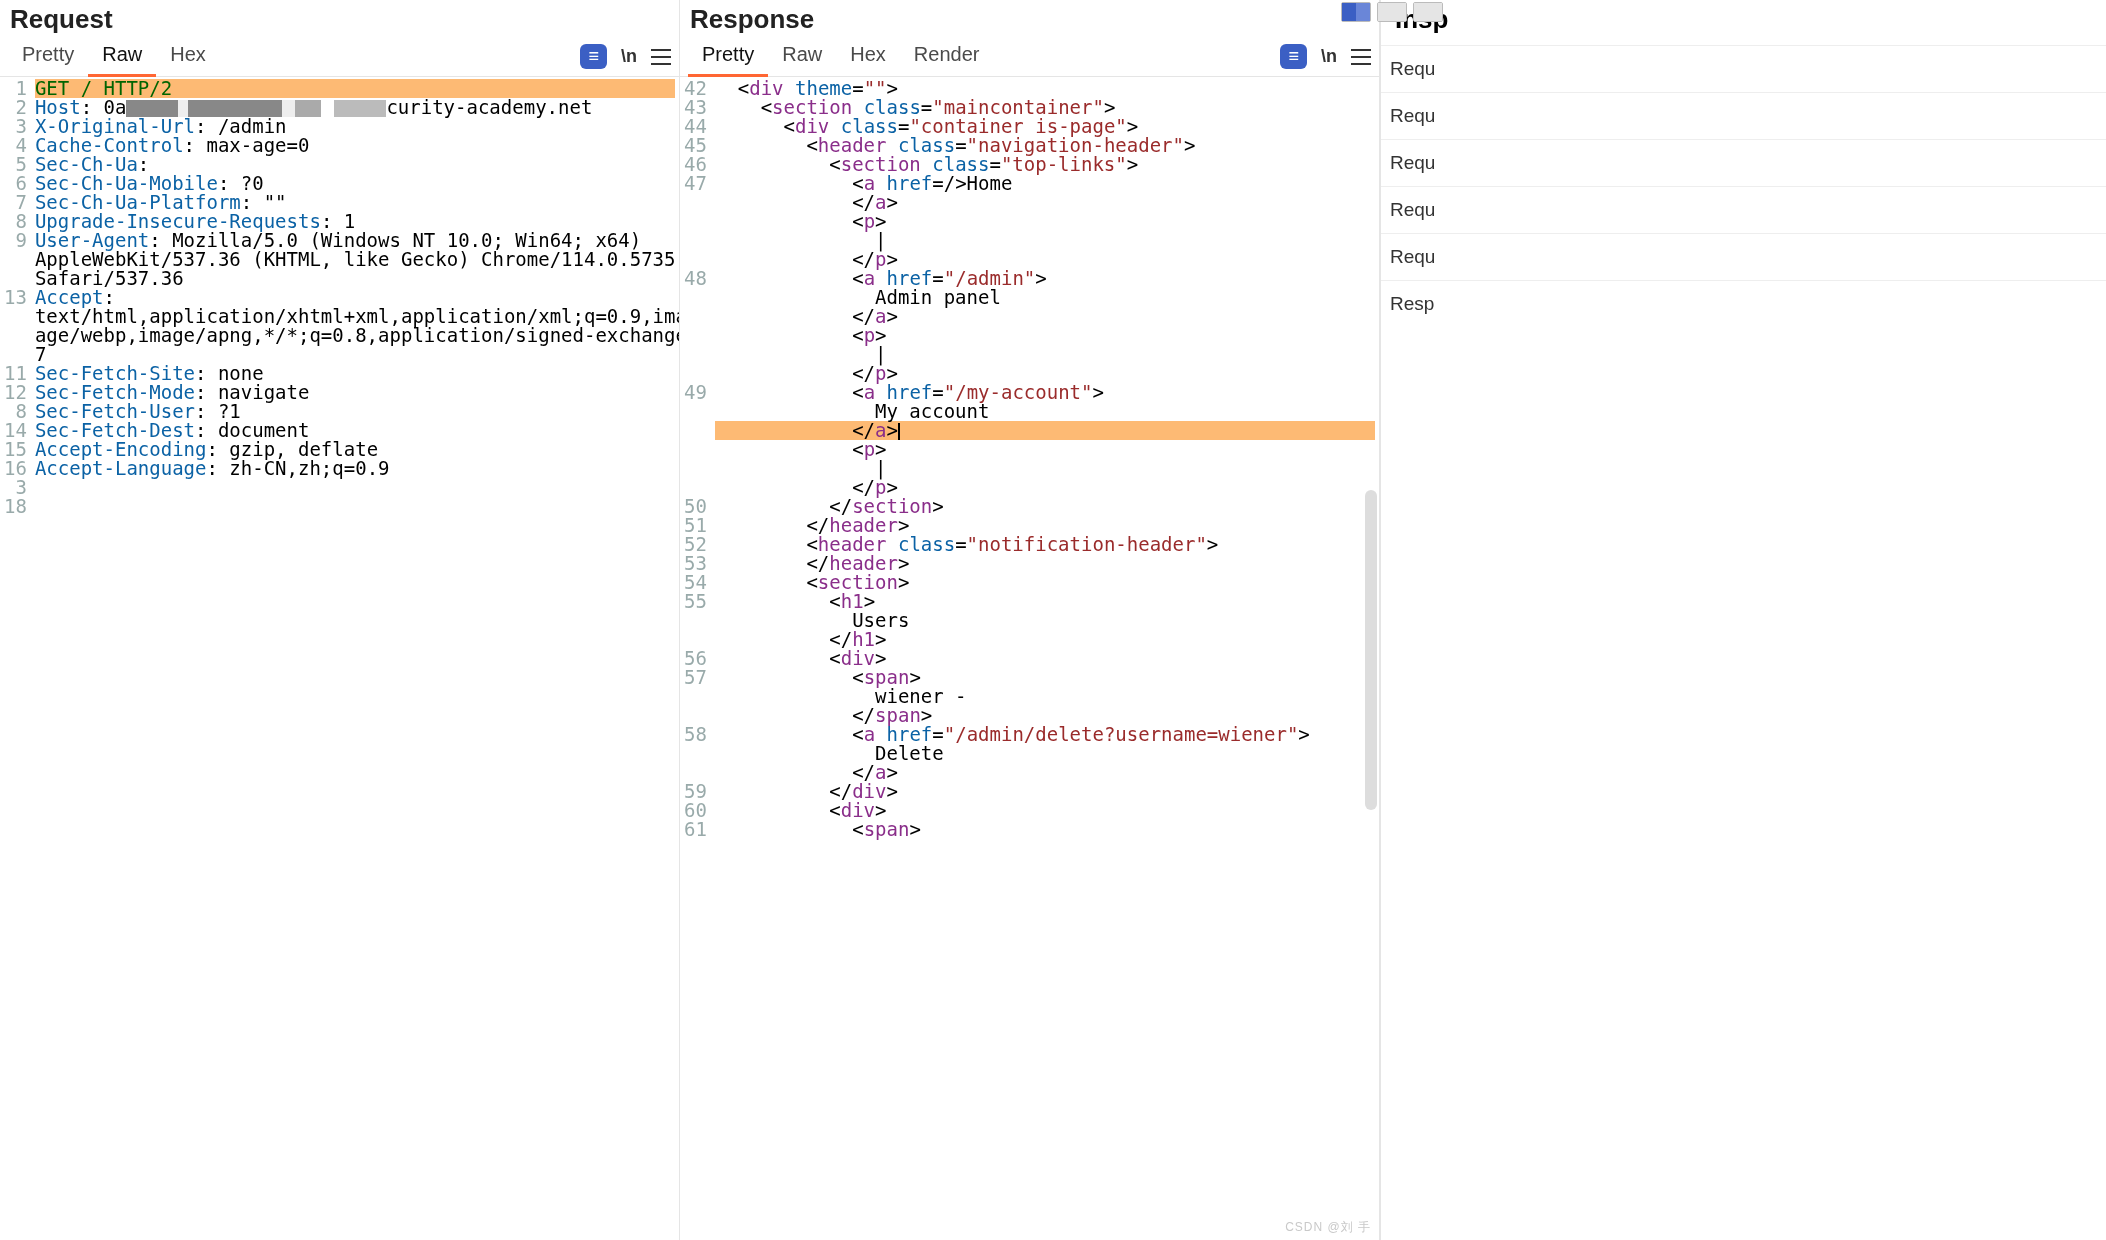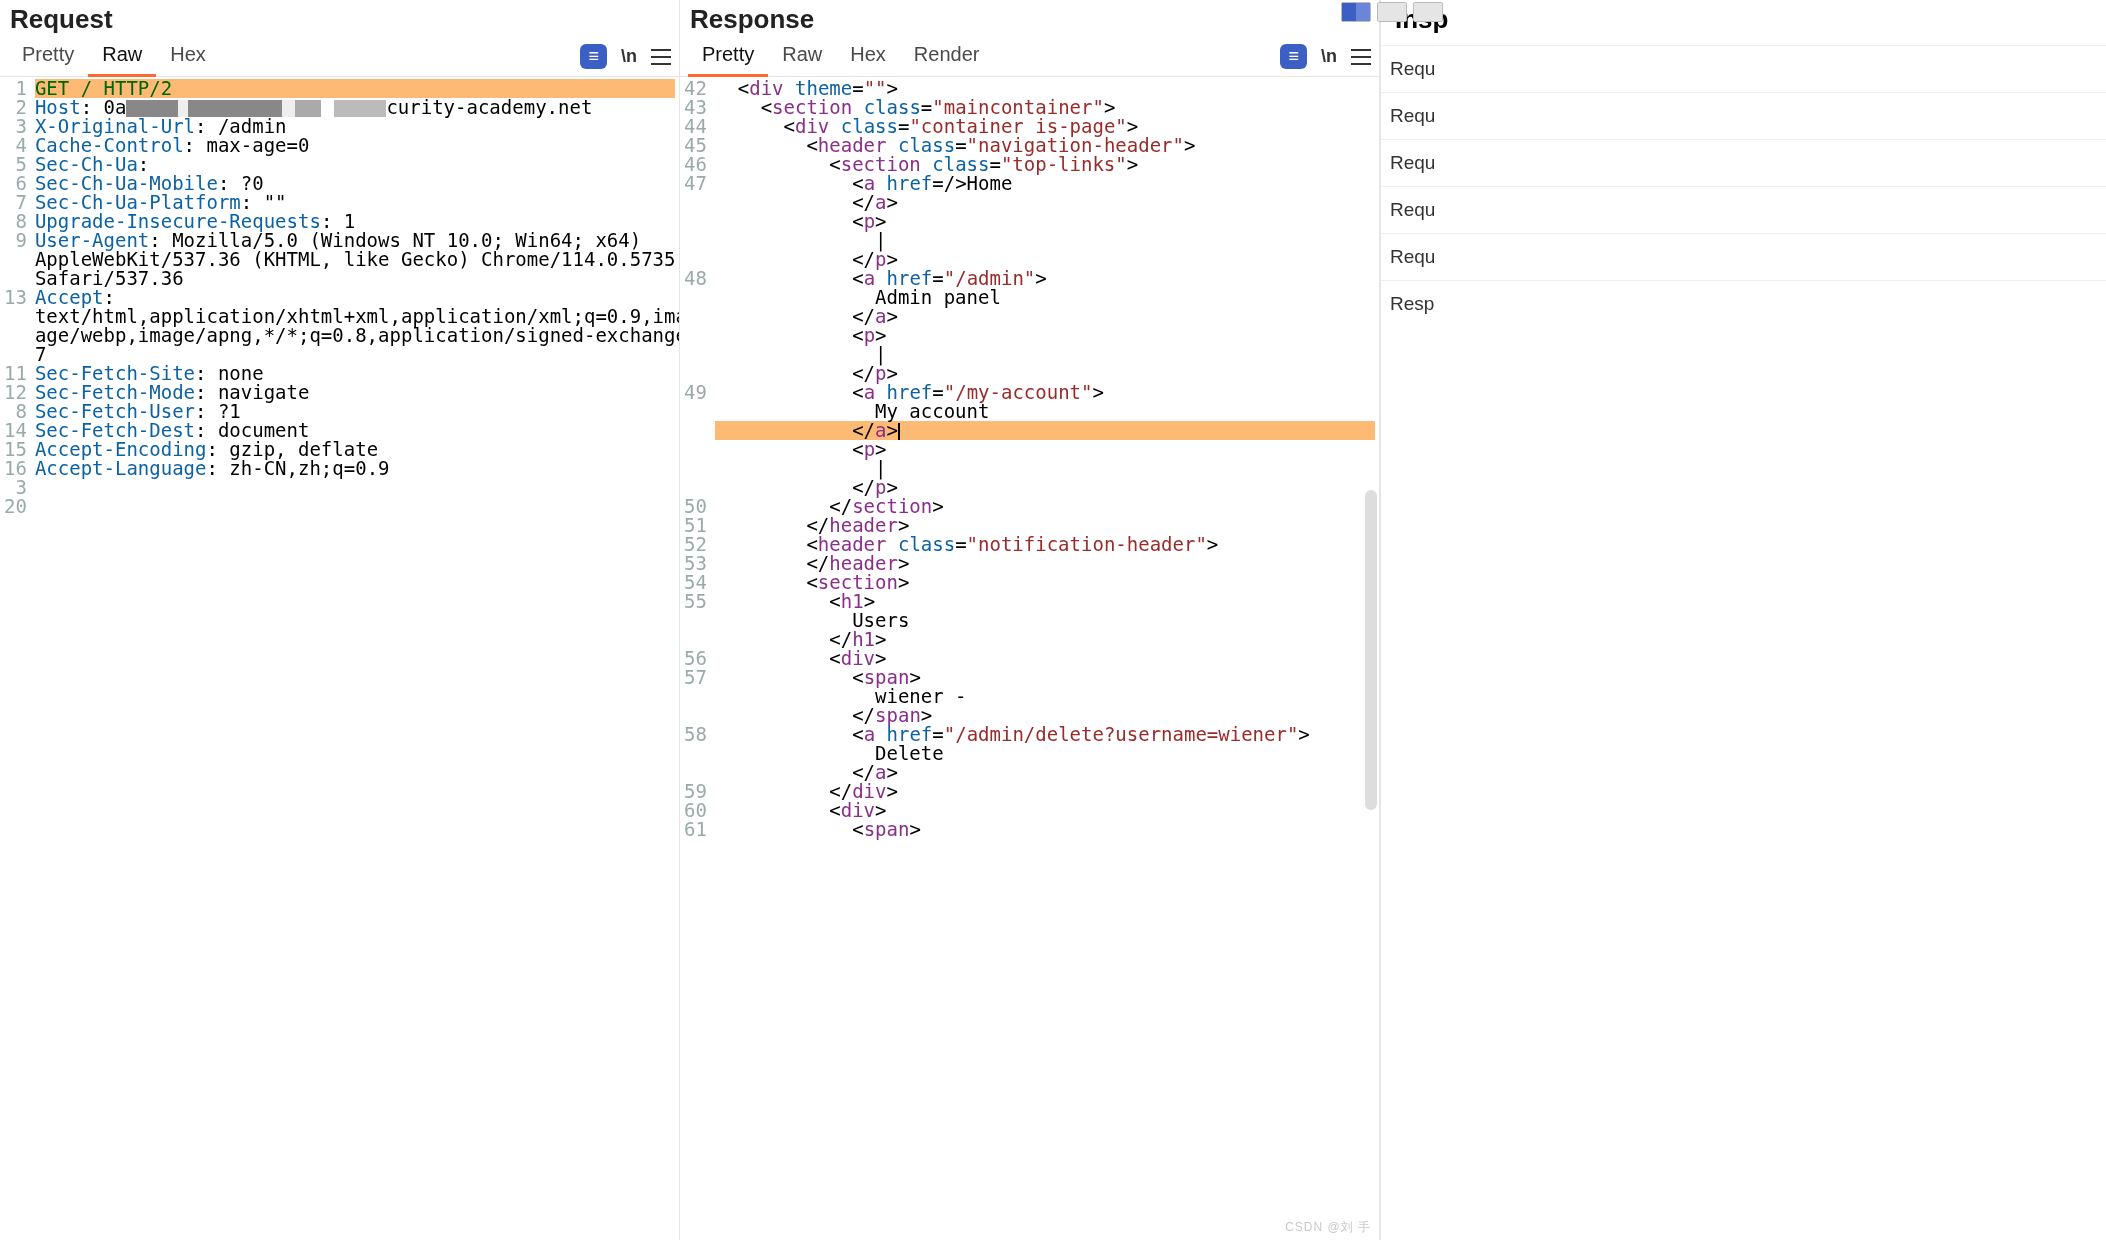--- a/index.html
+++ b/index.html
@@ -149,21 +149,21 @@
     <div class="tab-spacer"></div>
     <div class="tb-chip">≡</div>
     <div class="tb-text">\n</div>
     <div class="tb-hamburger">
         <span></span>
         <span></span>
         <span></span>
       </div>
   </div>
   <div class="code-area">
-    <div class="gutter" id="lgutter"><div>1</div><div>2</div><div>3</div><div>4</div><div>5</div><div>6</div><div>7</div><div>8</div><div>9</div><div></div><div></div><div>13</div><div></div><div></div><div></div><div>11</div><div>12</div><div>8</div><div>14</div><div>15</div><div>16</div><div>3</div><div>20</div></div>
+    <div class="gutter" id="lgutter"><div>1</div><div>2</div><div>3</div><div>4</div><div>5</div><div>6</div><div>7</div><div>8</div><div>9</div><div></div><div></div><div>13</div><div></div><div></div><div></div><div>11</div><div>12</div><div>8</div><div>14</div><div>15</div><div>16</div><div>3</div><div>18</div></div>
     <div class="codebody" id="lbody"><div class="hl-line"><span class="tok-m">GET / HTTP/2</span></div><div><span class="tok-k">Host</span><span>: 0a</span><span class="censor"></span><span>curity-academy.net</span></div><div><span class="tok-k">X-Original-Url</span><span>: /admin</span></div><div><span class="tok-k">Cache-Control</span><span>: max-age=0</span></div><div><span class="tok-k">Sec-Ch-Ua</span><span>: </span></div><div><span class="tok-k">Sec-Ch-Ua-Mobile</span><span>: ?0</span></div><div><span class="tok-k">Sec-Ch-Ua-Platform</span><span>: ""</span></div><div><span class="tok-k">Upgrade-Insecure-Requests</span><span>: 1</span></div><div><span class="tok-k">User-Agent</span><span>: Mozilla/5.0 (Windows NT 10.0; Win64; x64) </span></div><div><span>AppleWebKit/537.36 (KHTML, like Gecko) Chrome/114.0.5735.199 </span></div><div><span>Safari/537.36</span></div><div><span class="tok-k">Accept</span><span>: </span></div><div><span>text/html,application/xhtml+xml,application/xml;q=0.9,image/avif,im</span></div><div><span>age/webp,image/apng,*/*;q=0.8,application/signed-exchange;v=b3;q=0.</span></div><div><span>7</span></div><div><span class="tok-k">Sec-Fetch-Site</span><span>: none</span></div><div><span class="tok-k">Sec-Fetch-Mode</span><span>: navigate</span></div><div><span class="tok-k">Sec-Fetch-User</span><span>: ?1</span></div><div><span class="tok-k">Sec-Fetch-Dest</span><span>: document</span></div><div><span class="tok-k">Accept-Encoding</span><span>: gzip, deflate</span></div><div><span class="tok-k">Accept-Language</span><span>: zh-CN,zh;q=0.9</span></div><div></div><div></div></div>
   </div>
 </div>
 
 <div class="right-panel">
   <div class="top-icons">
     <div class="icon-box active">
         <div class="half"></div>
         <div class="half"></div>
       </div>

